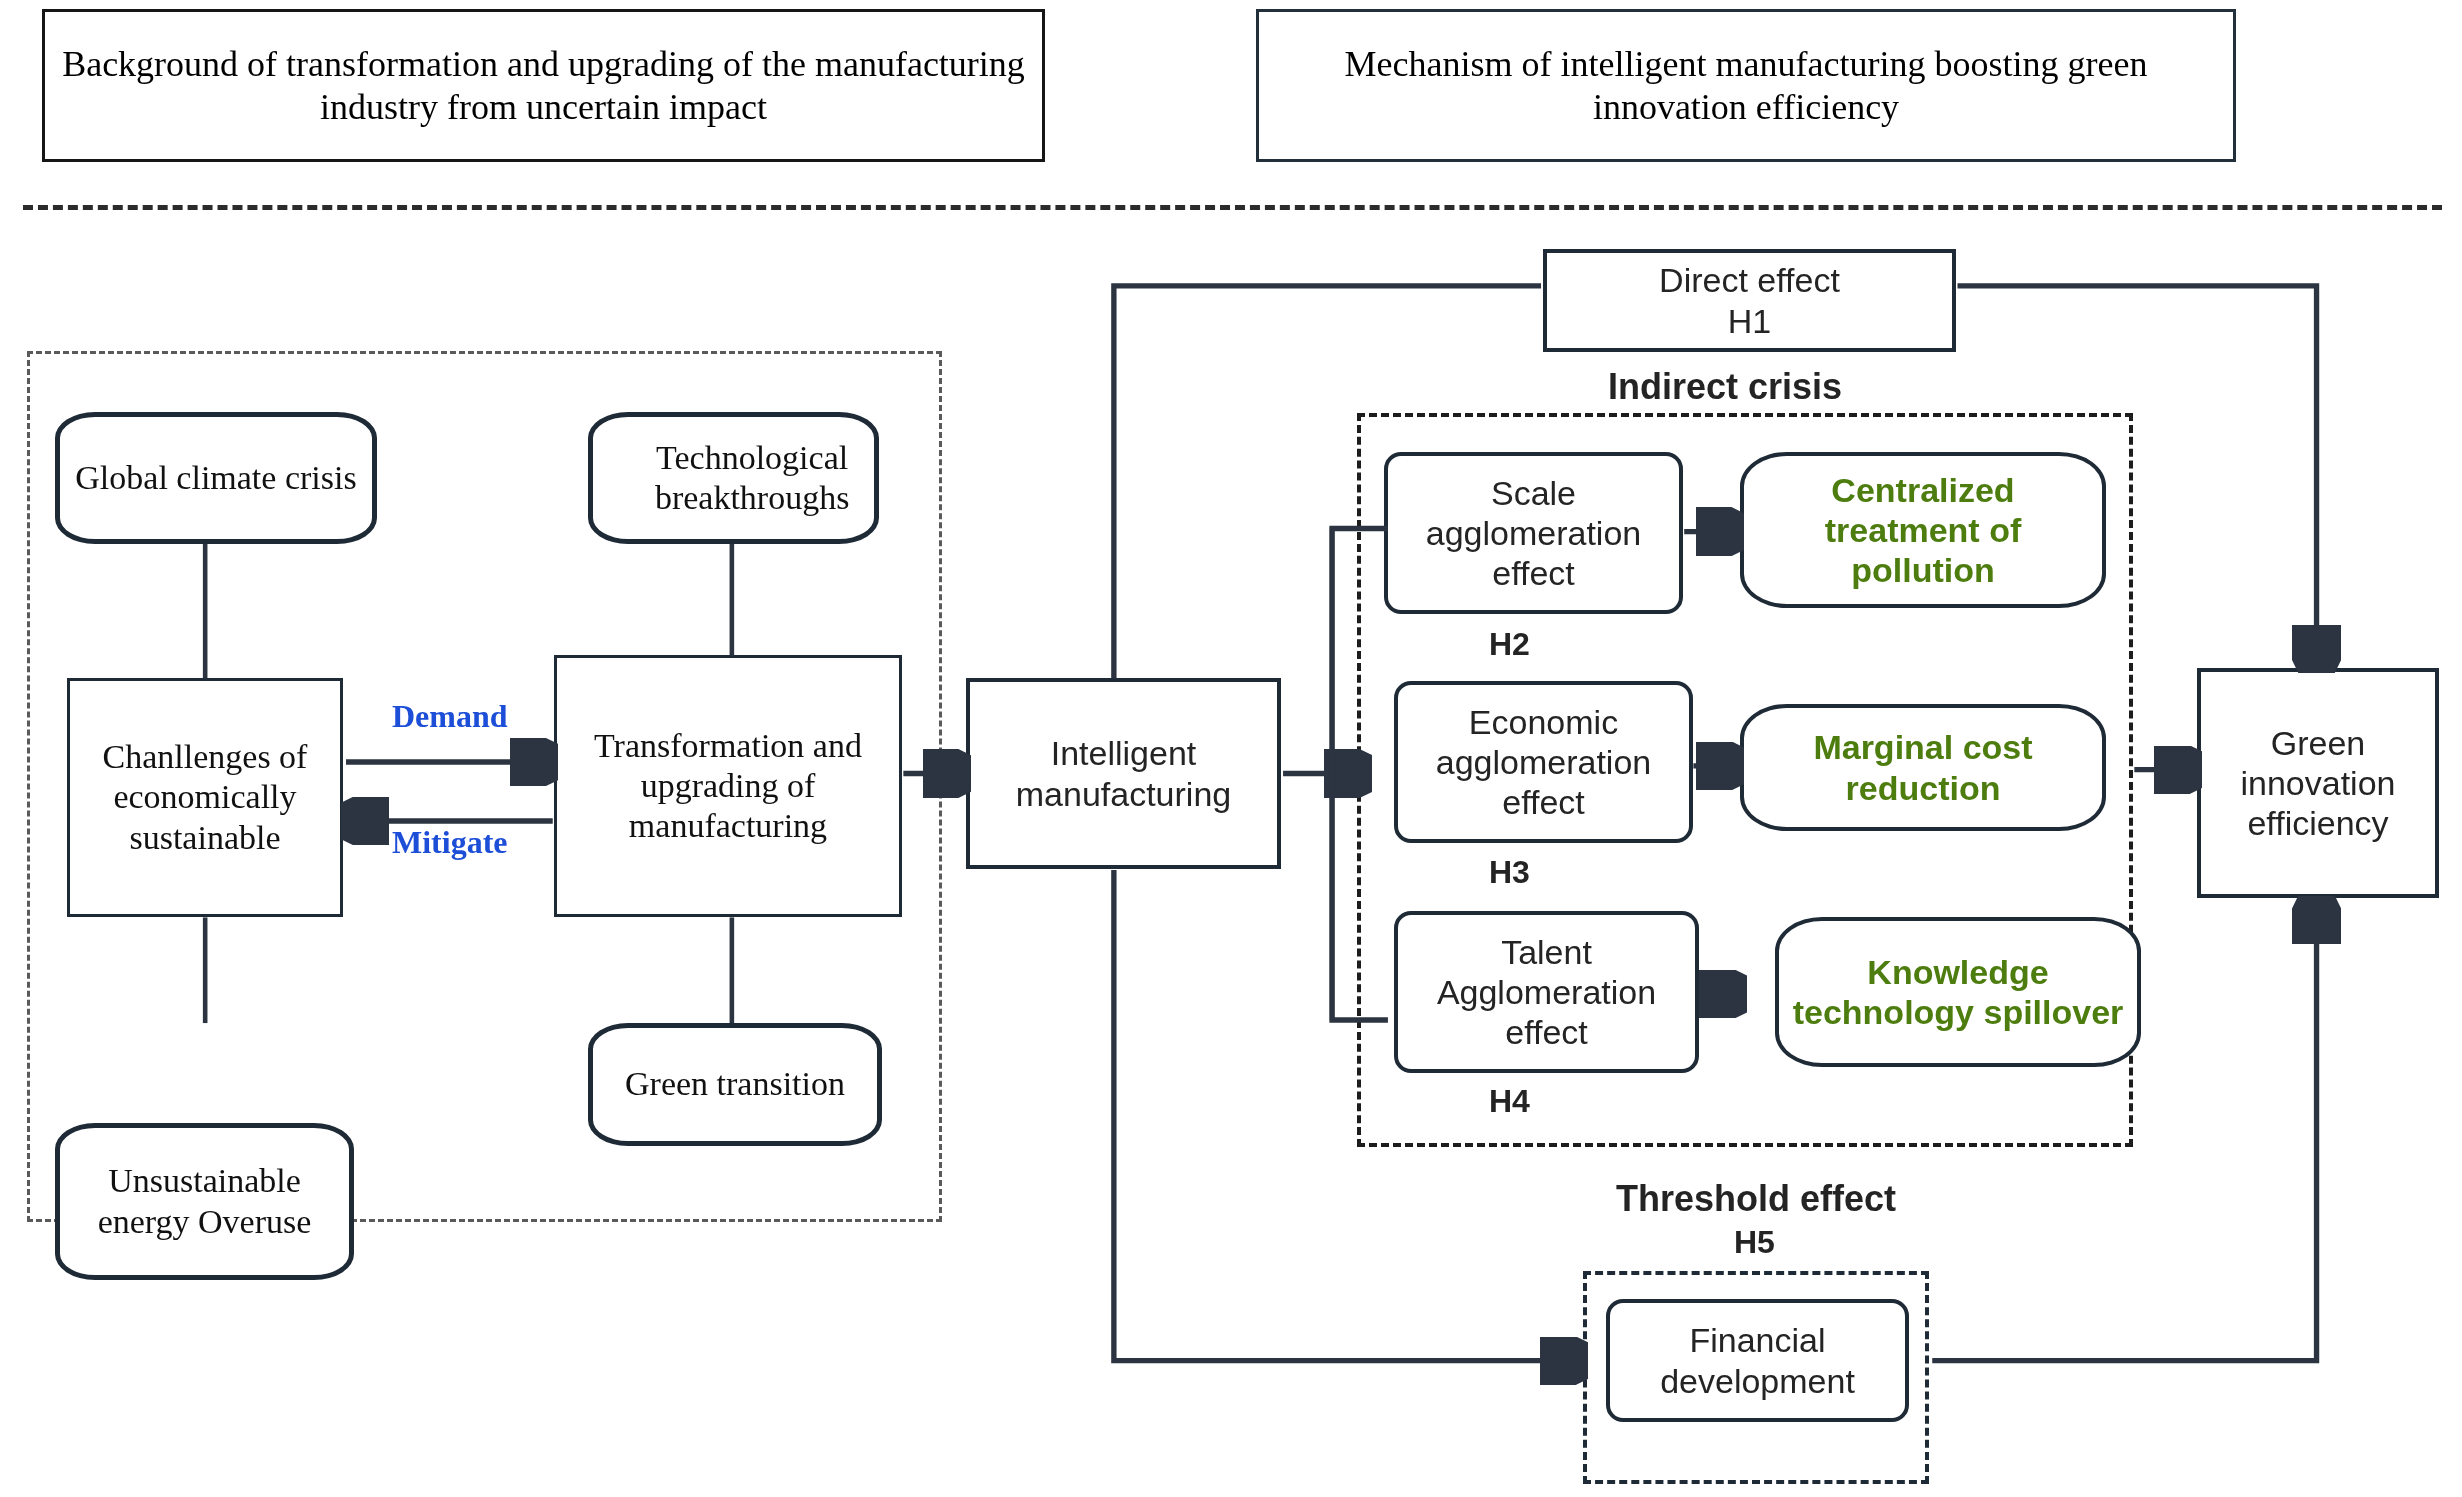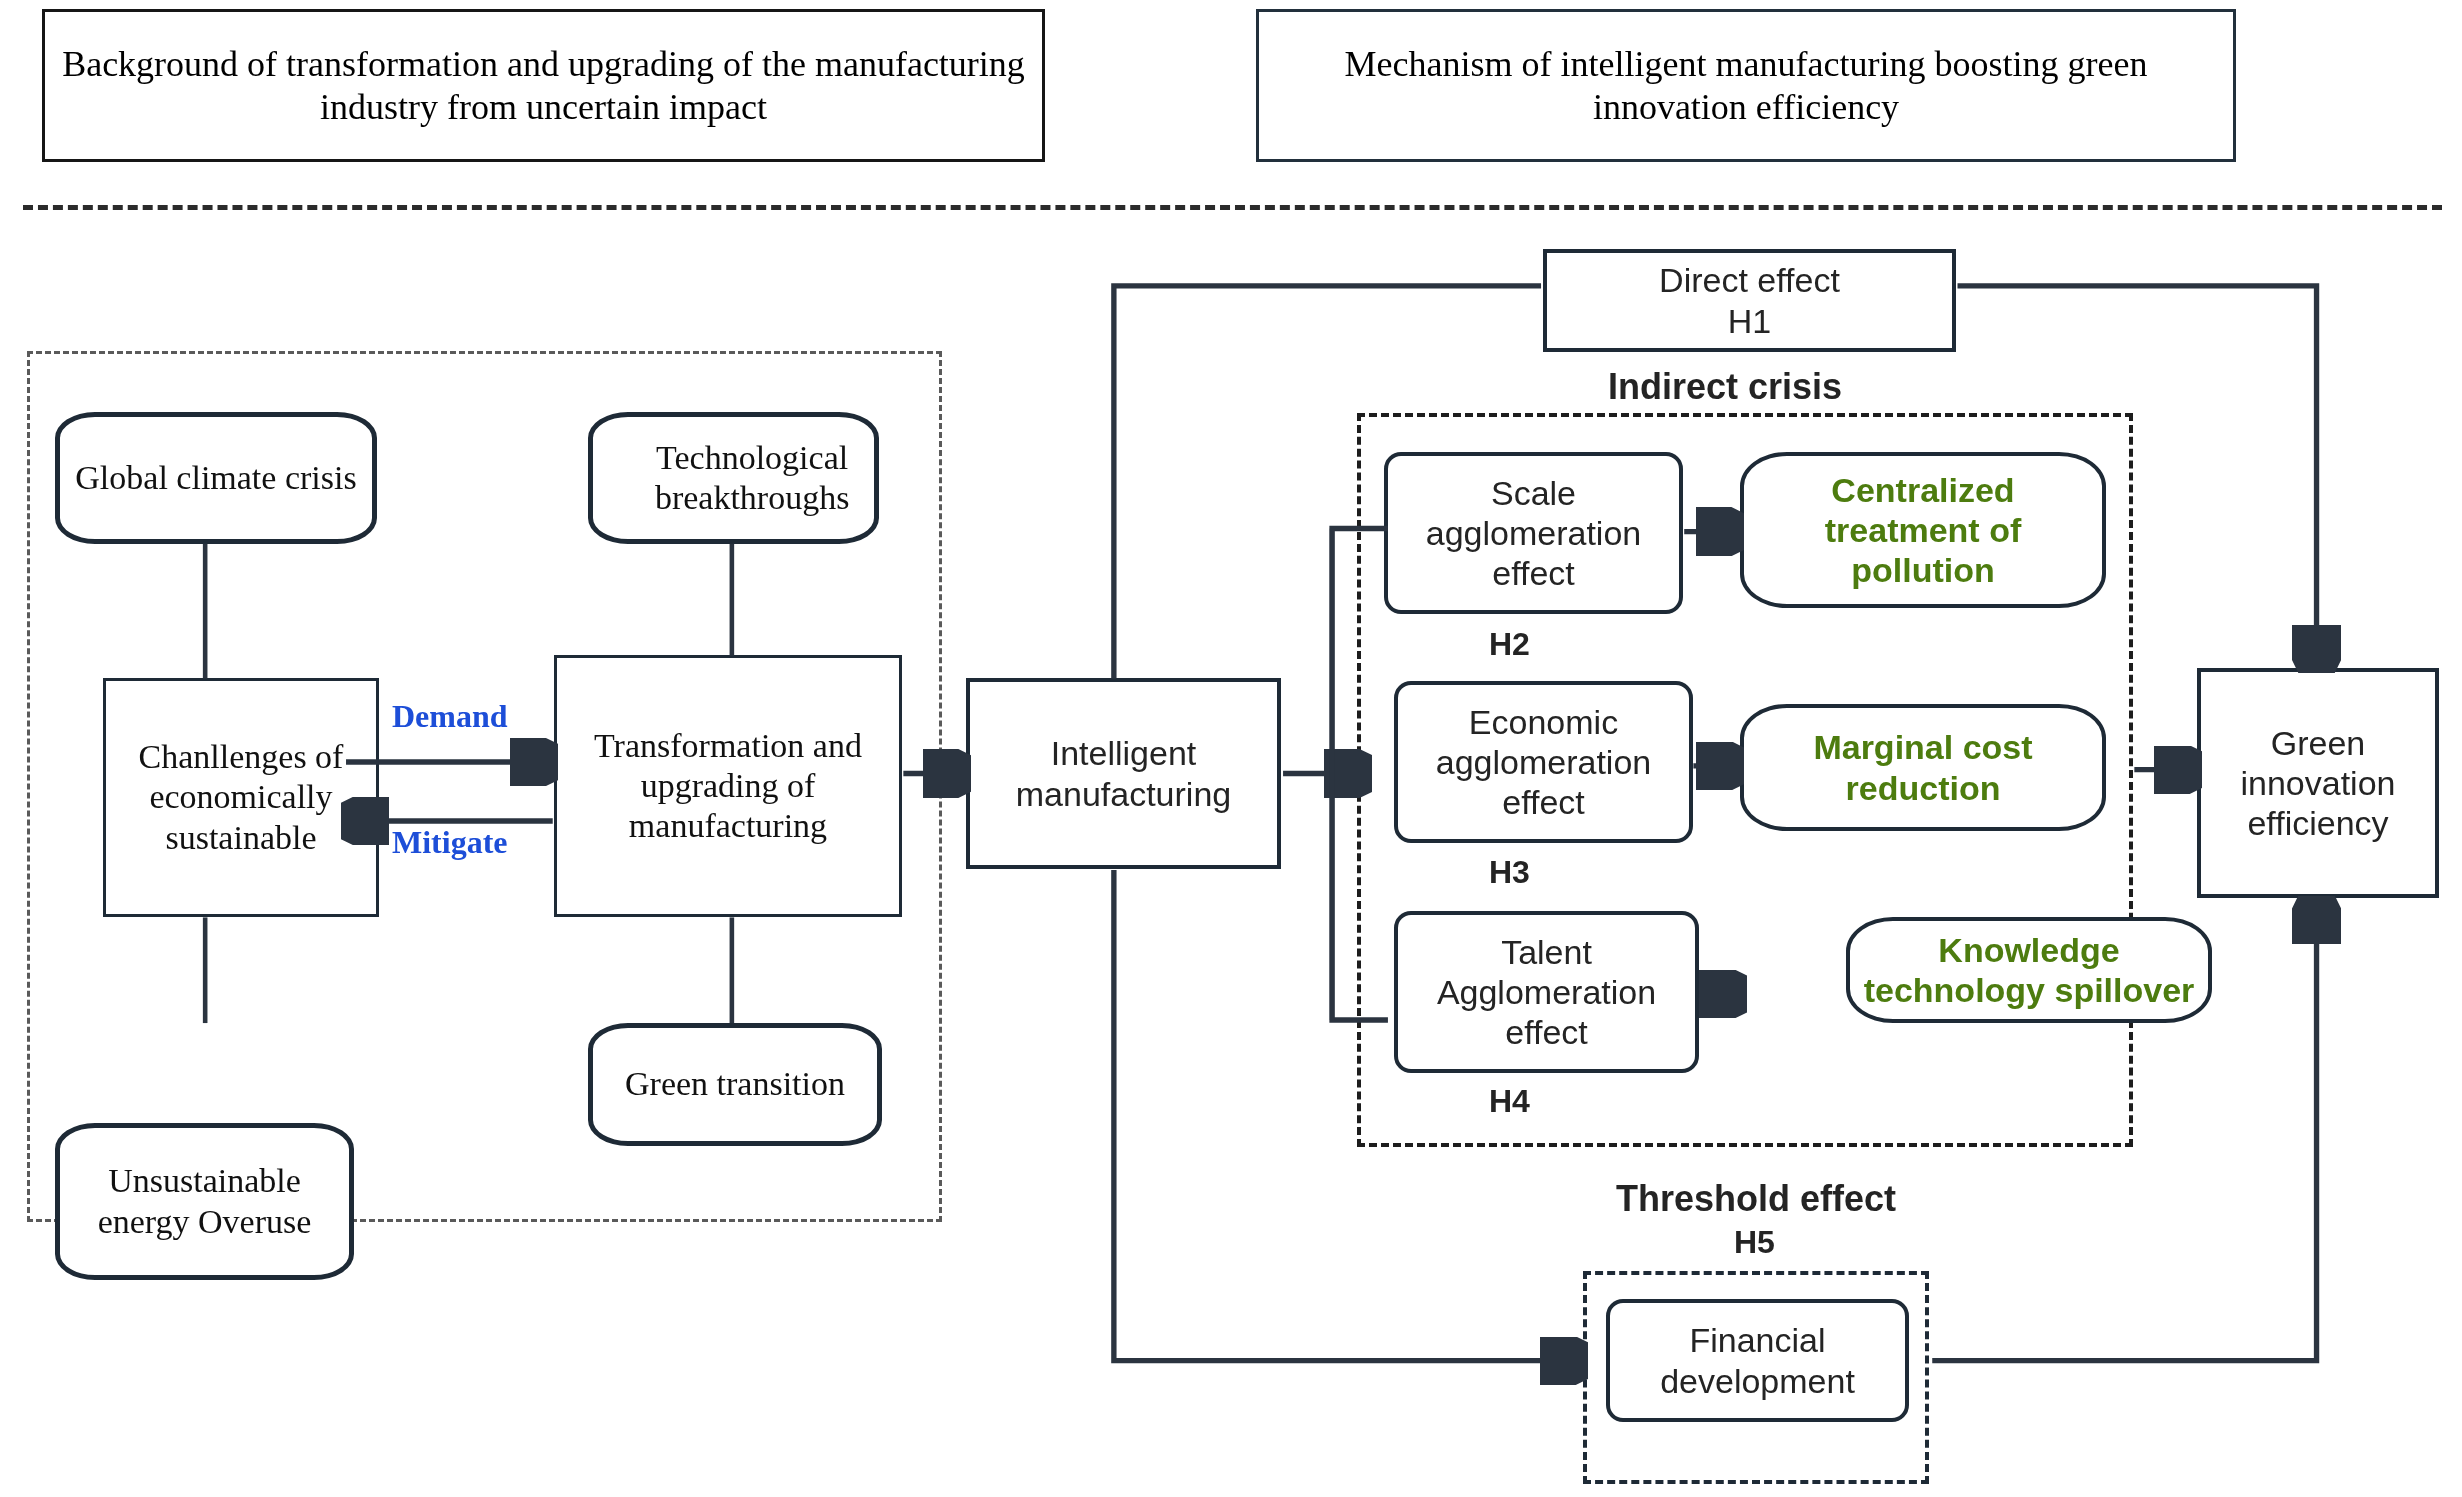--- a/index.html
+++ b/index.html
@@ -103,21 +103,21 @@
   <div class="dashed-box" style="left:27px;top:351px;width:915px;height:871px;"></div>
 
   <div class="node barrel-serif" style="left:55px;top:412px;width:322px;height:132px;">
     <span>Global climate crisis</span>
   </div>
 
   <div class="node barrel-serif" style="left:588px;top:412px;width:291px;height:132px;padding-left:48px;">
     <span>Technological breakthroughs</span>
   </div>
 
-  <div class="node rect-serif" style="left:67px;top:678px;width:276px;height:239px;margin-left:36px;">
+  <div class="node rect-serif" style="left:67px;top:678px;width:276px;height:239px;">
     <span>Chanllenges of economically sustainable</span>
   </div>
 
   <div class="node rect-serif" style="left:554px;top:655px;width:348px;height:262px;">
     <span>Transformation and upgrading of manufacturing</span>
   </div>
 
   <div class="node barrel-serif" style="left:55px;top:1083px;width:299px;height:157px;margin-top:40px;">
     <span>Unsustainable energy Overuse</span>
   </div>
@@ -164,21 +164,21 @@
   <div class="node barrel-sans" style="left:1740px;top:704px;width:366px;height:127px;">
     <span>Marginal cost reduction</span>
   </div>
   <div class="label hlab" style="left:1489px;top:854px;">
     <span>H3</span>
   </div>
 
   <div class="node rect-sans round" style="left:1394px;top:911px;width:305px;height:162px;">
     <span>Talent Agglomeration effect</span>
   </div>
-  <div class="node barrel-sans" style="left:1846px;top:917px;width:366px;height:106px;">
+  <div class="node barrel-sans" style="left:1775px;top:917px;width:366px;height:150px;">
     <span>Knowledge technology spillover</span>
   </div>
   <div class="label hlab" style="left:1489px;top:1083px;">
     <span>H4</span>
   </div>
 
   <div class="label sans-bold" style="left:1616px;top:1178px;">
     <span>Threshold effect</span>
   </div>
   <div class="label hlab" style="left:1734px;top:1224px;">

